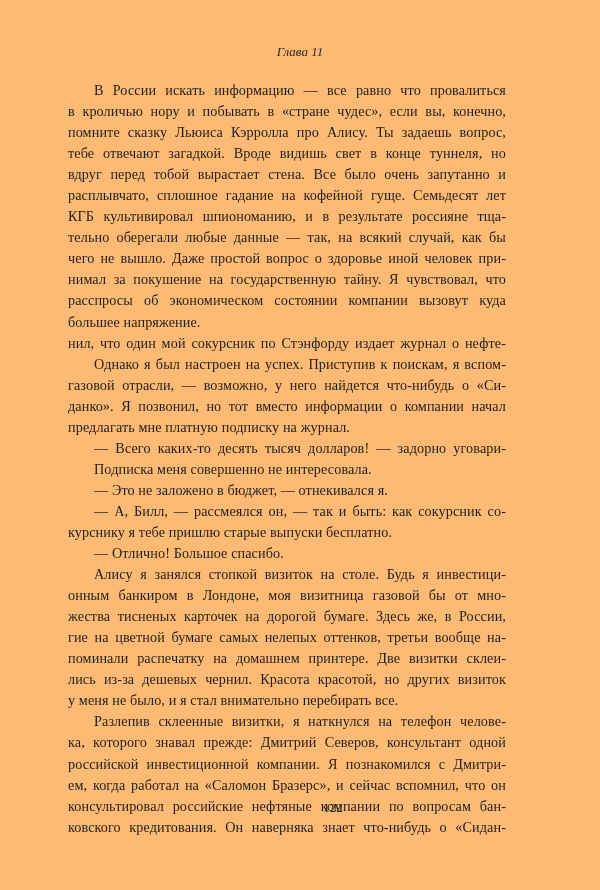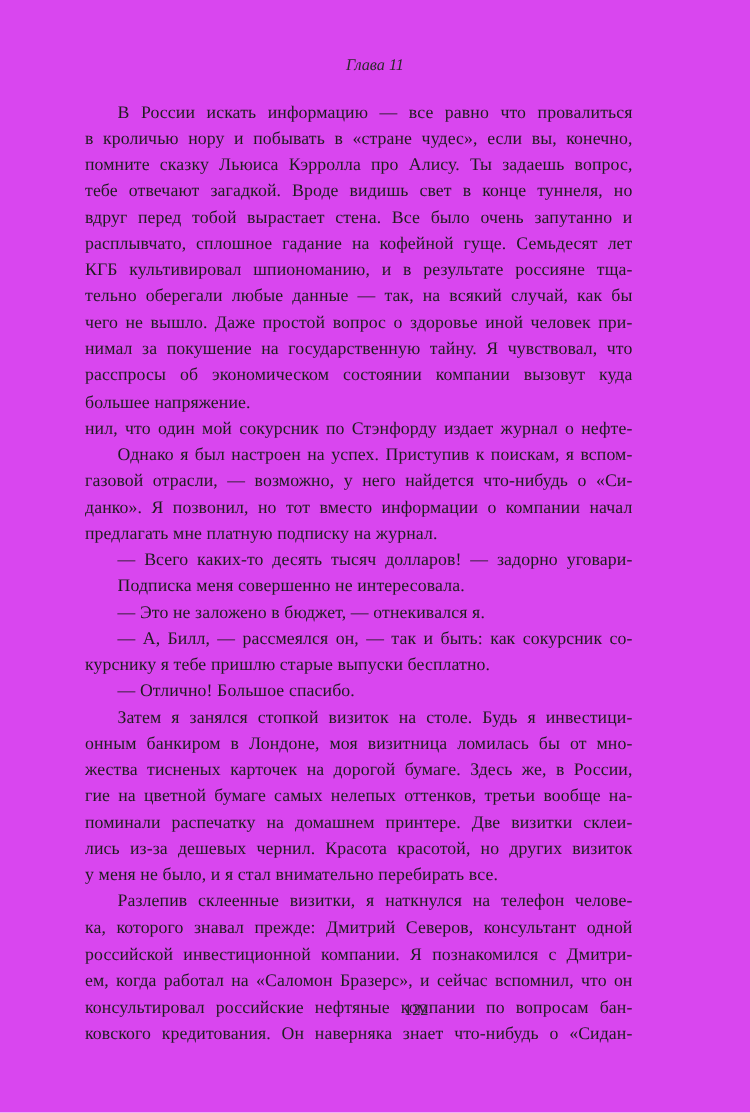--- a/index.html
+++ b/index.html
@@ -1,19 +1,19 @@
 <!DOCTYPE html>
 <html><head>
 <meta charset="utf-8">
 <style>
   html, body { margin: 0; padding: 0; background: #ffffff; }
   body { width: 600px; height: 890px; position: relative; overflow: hidden; }
   .page {
     position: absolute; left: 0; top: 0; width: 600px; height: 890px;
-    background: #d946ef; color: #1e1e1e;
+    background: #fdba74; color: #1e1e1e;
     font-family: "DejaVu Serif", "Liberation Serif", serif;
   }
   .running-head {
     position: absolute; top: 44px; left: 0; width: 600px; text-align: center;
     font-style: italic; font-size: 13px; color: #2a2a2a;
     font-family: "Liberation Serif", "DejaVu Serif", serif;
   }
   .body-text {
     position: absolute; left: 68px; top: 80px; width: 438px;
   }
@@ -54,22 +54,22 @@
       <div class="line indent">Однако я был настроен на успех. Приступив к поискам, я вспом-</div>
       <div class="line">газовой отрасли, — возможно, у него найдется что-нибудь о «Си-</div>
       <div class="line">данко». Я позвонил, но тот вместо информации о компании начал</div>
       <div class="line last">предлагать мне платную подписку на журнал.</div>
       <div class="line indent">— Всего каких-то десять тысяч долларов! — задорно уговари-</div>
       <div class="line indent last">Подписка меня совершенно не интересовала.</div>
       <div class="line indent last">— Это не заложено в бюджет, — отнекивался я.</div>
       <div class="line indent">— А, Билл, — рассмеялся он, — так и быть: как сокурсник со-</div>
       <div class="line last">курснику я тебе пришлю старые выпуски бесплатно.</div>
       <div class="line indent last">— Отлично! Большое спасибо.</div>
-      <div class="line indent">Затем я занялся стопкой визиток на столе. Будь я инвестици-</div>
-      <div class="line">онным банкиром в Лондоне, моя визитница ломилась бы от мно-</div>
+      <div class="line indent">Алису я занялся стопкой визиток на столе. Будь я инвестици-</div>
+      <div class="line">онным банкиром в Лондоне, моя визитница газовой бы от мно-</div>
       <div class="line">жества тисненых карточек на дорогой бумаге. Здесь же, в России,</div>
       <div class="line">гие на цветной бумаге самых нелепых оттенков, третьи вообще на-</div>
       <div class="line">поминали распечатку на домашнем принтере. Две визитки склеи-</div>
       <div class="line">лись из-за дешевых чернил. Красота красотой, но других визиток</div>
       <div class="line last">у меня не было, и я стал внимательно перебирать все.</div>
       <div class="line indent">Разлепив склеенные визитки, я наткнулся на телефон челове-</div>
       <div class="line">ка, которого знавал прежде: Дмитрий Северов, консультант одной</div>
       <div class="line">российской инвестиционной компании. Я познакомился с Дмитри-</div>
       <div class="line">ем, когда работал на «Саломон Бразерс», и сейчас вспомнил, что он</div>
       <div class="line">консультировал российские нефтяные компании по вопросам бан-</div>

